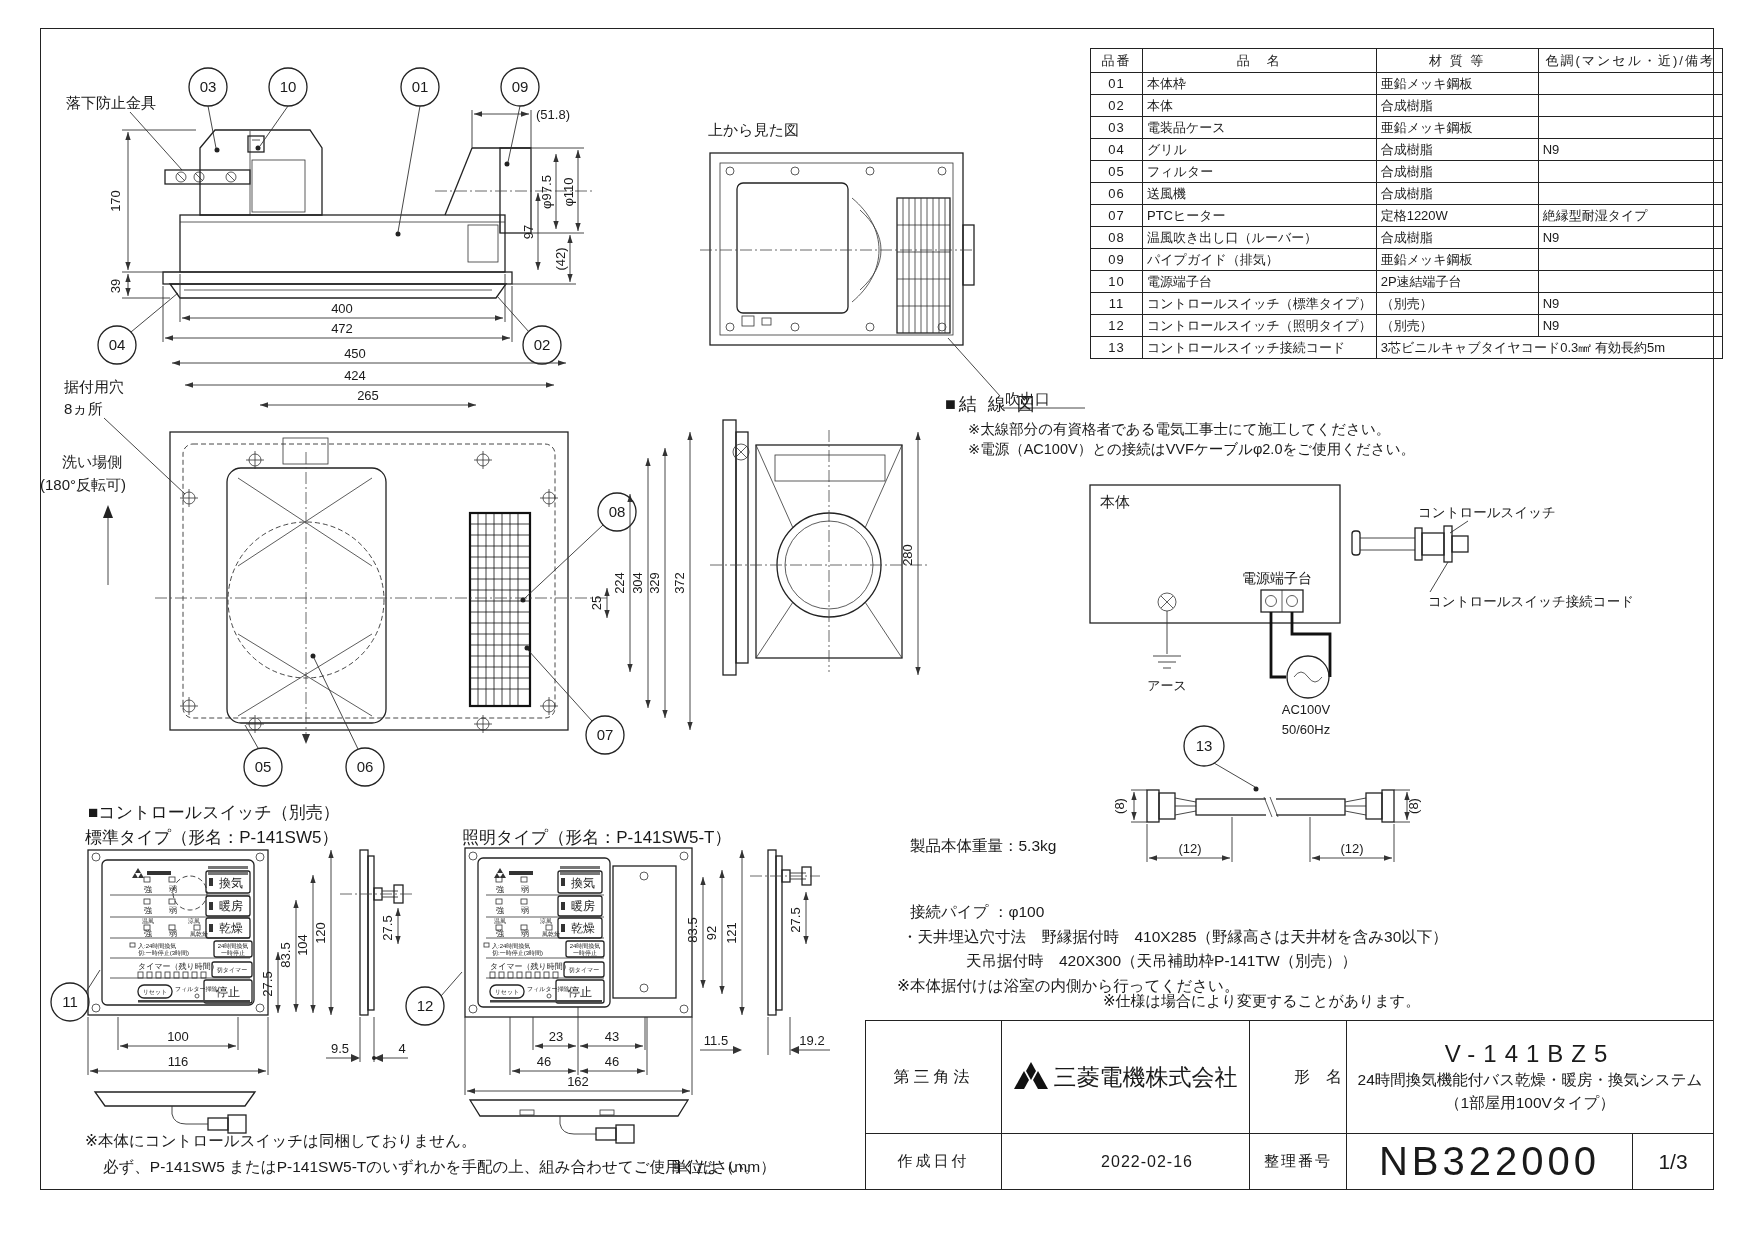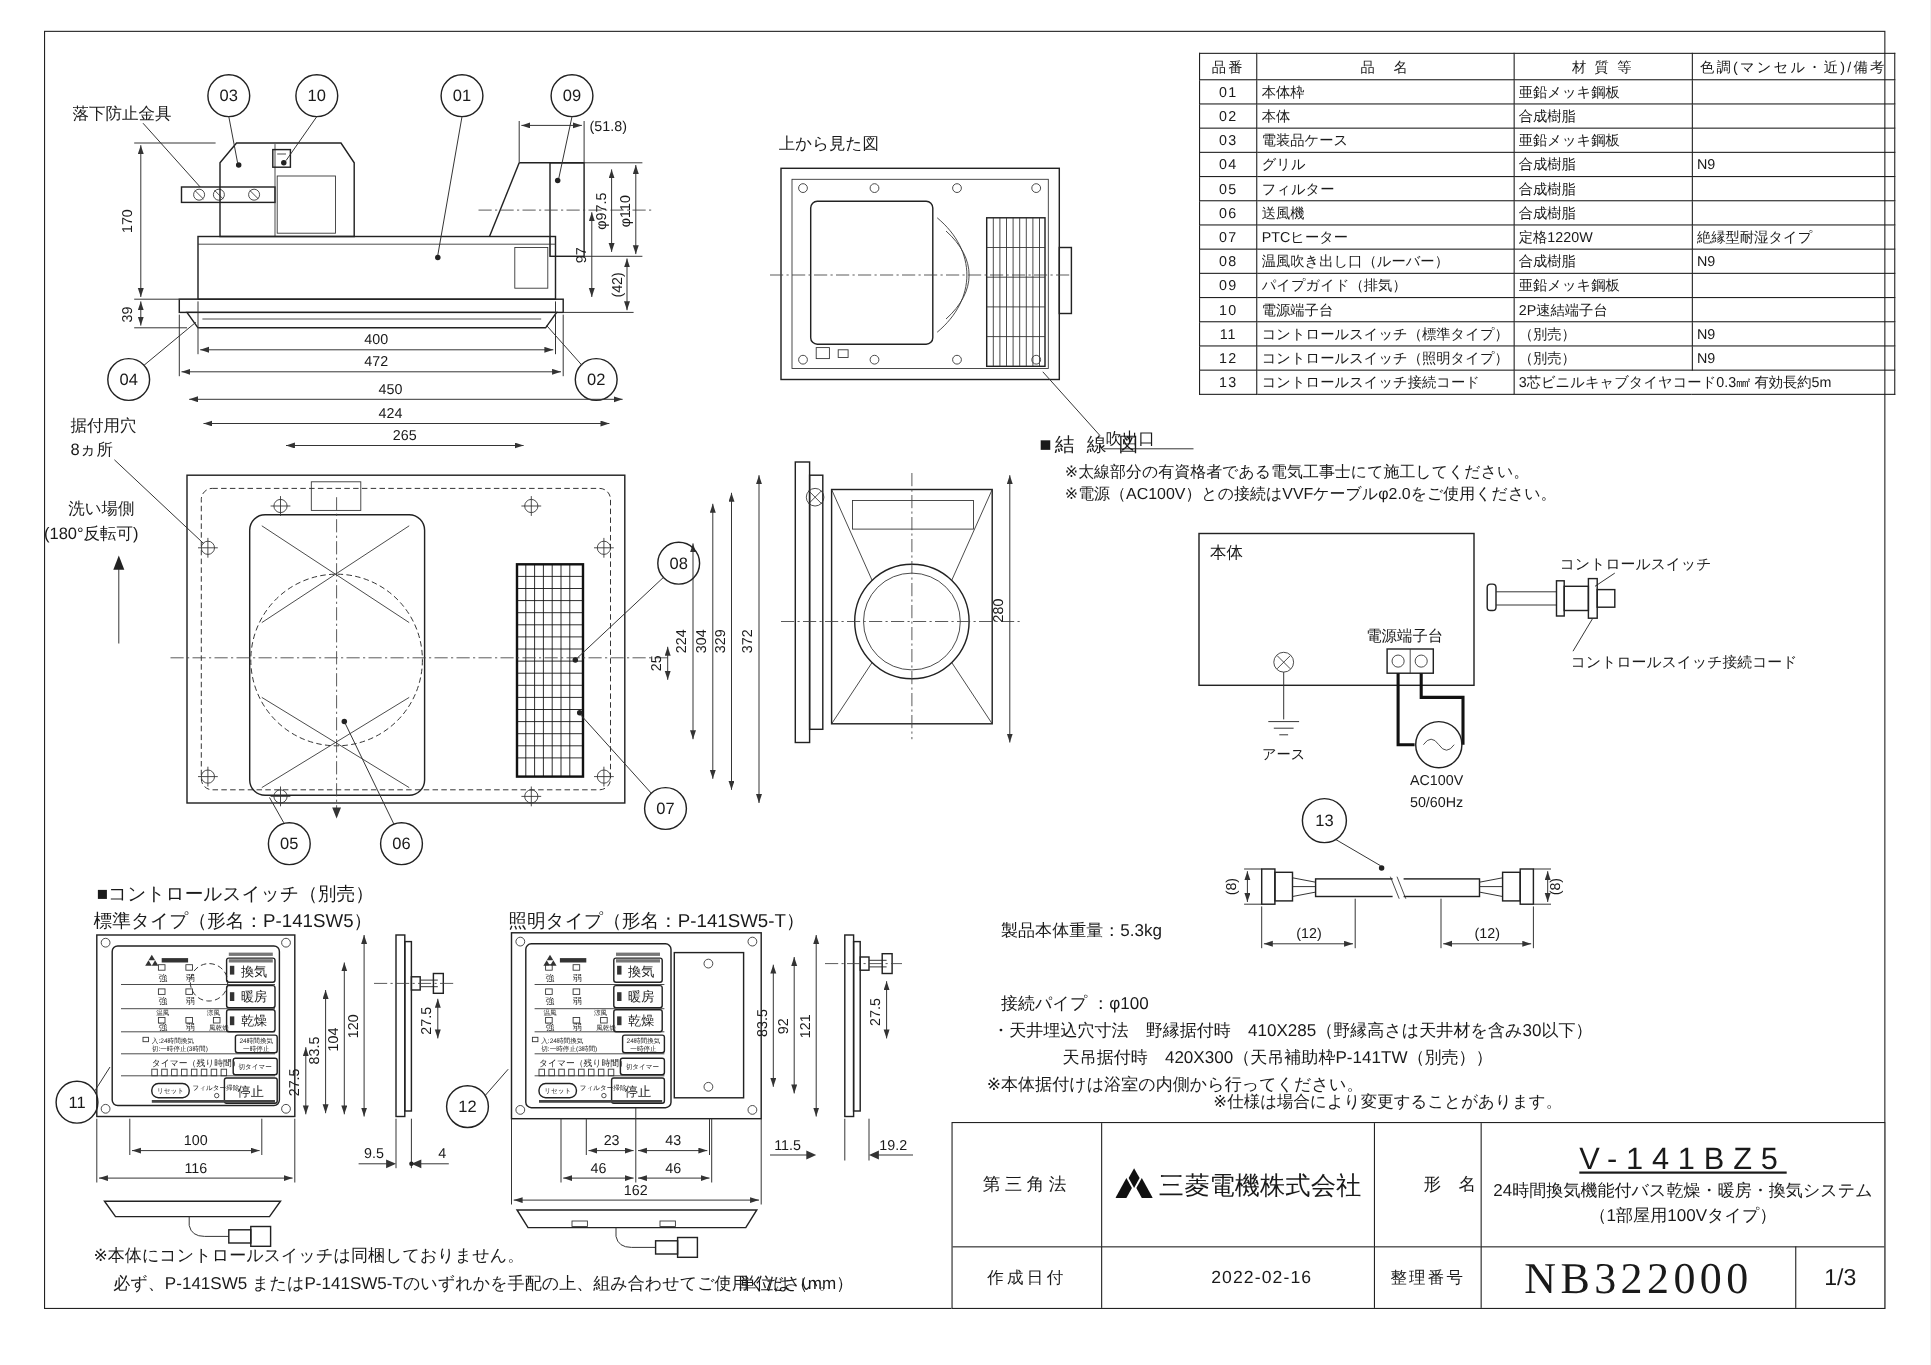--- a/index.html
+++ b/index.html
@@ -824,24 +824,24 @@
     <div class="cell" style="left:135px;top:0;width:248px;height:112px;border-top:none;">
       <svg width="34" height="32" viewBox="0 0 34 32" style="margin-right:6px;">
         <polygon points="17,1 22,10 17,19 12,10" fill="#111"></polygon>
         <polygon points="12,10 17,19 12,28 2,28 7,19" fill="#111" transform="translate(-2,0)"></polygon>
         <polygon points="22,10 27,19 32,28 22,28 17,19" fill="#111" transform="translate(2,0)"></polygon>
       </svg>
       <span style="font-size:23px;font-weight:normal;">三菱電機株式会社</span>
     </div>
     <div class="cell" style="left:383px;top:0;width:97px;height:112px;border-top:none;font-size:16px;padding-left:40px;">形　名</div>
     <div class="cell" style="left:480px;top:0;width:367px;height:112px;border-top:none;flex-direction:column;justify-content:center;gap:2px;">
-      <div style="font-size:28px;letter-spacing:8px;text-decoration:underline;">V-141BZ5</div>
+      <div style="font-size:24px;letter-spacing:8px;">V-141BZ5</div>
       <div style="font-size:15.5px;">24時間換気機能付バス乾燥・暖房・換気システム</div>
       <div style="font-size:15.5px;">（1部屋用100Vタイプ）</div>
     </div>
 
     <div class="cell" style="left:0;top:112px;width:135px;height:56px;border-left:none;font-size:15px;letter-spacing:3px;">作成日付</div>
     <div class="cell" style="left:135px;top:112px;width:248px;height:56px;font-size:16px;letter-spacing:1px;padding-left:43px;">2022-02-16</div>
     <div class="cell" style="left:383px;top:112px;width:97px;height:56px;font-size:15px;letter-spacing:2px;">整理番号</div>
-    <div class="cell" style="left:480px;top:112px;width:286px;height:56px;font-size:40px;letter-spacing:4px;font-family:Liberation Serif, serif;">NB322000</div>
+    <div class="cell" style="left:480px;top:112px;width:286px;height:56px;font-size:40px;letter-spacing:4px;">NB322000</div>
     <div class="cell" style="left:766px;top:112px;width:81px;height:56px;font-size:21px;">1/3</div>
   </div>
 </div>
 
 </body></html>

